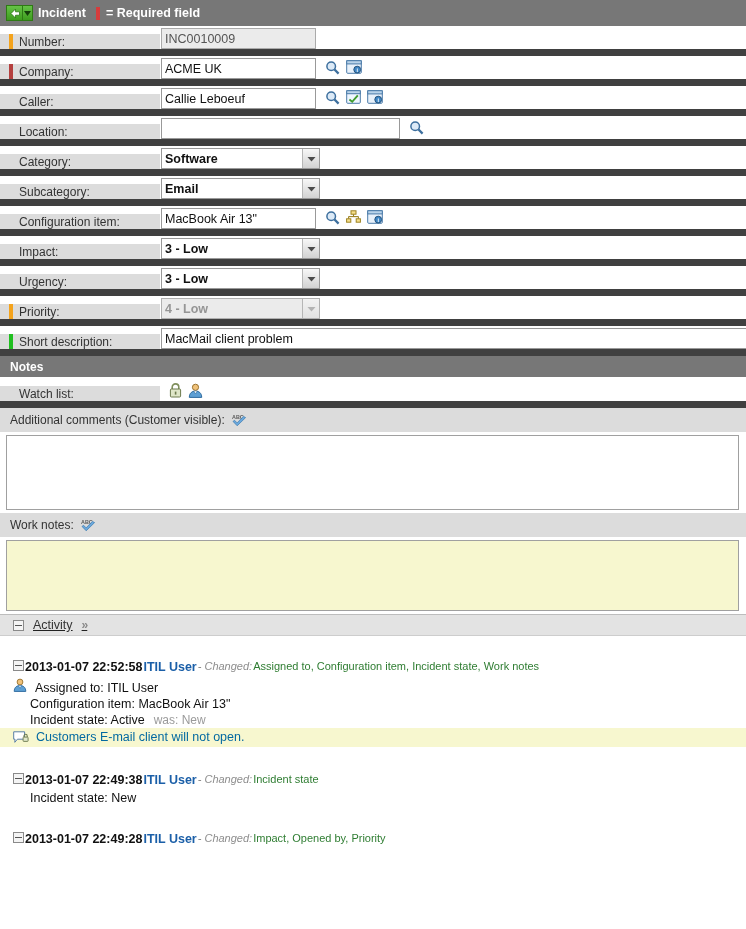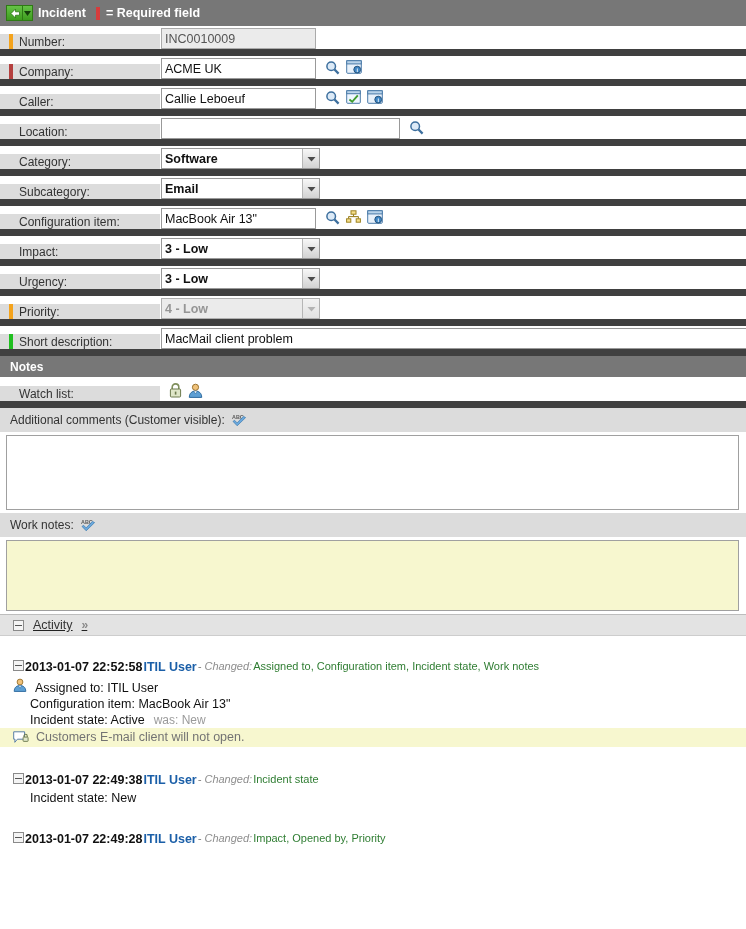--- a/index.html
+++ b/index.html
@@ -239,21 +239,21 @@
     gap: 6px;
     white-space: nowrap;
   }
   .act-line .was { color: #9a9a9a; font-size: 12px; margin-left: 3px; }
   .act-line.indent-icon { padding-left: 13px; }
   .act-line.indent-icon .li { flex: 0 0 16px; }
   .act-note {
     background: #f7f7cf;
     padding: 2px 0 3px 13px;
     font-size: 12.5px;
-    color: #737373;
+    color: #0369a1;
     display: flex;
     align-items: center;
     gap: 7px;
     white-space: nowrap;
   }
 </style>
 </head>
 <body>
 
 <div class="form-header">

